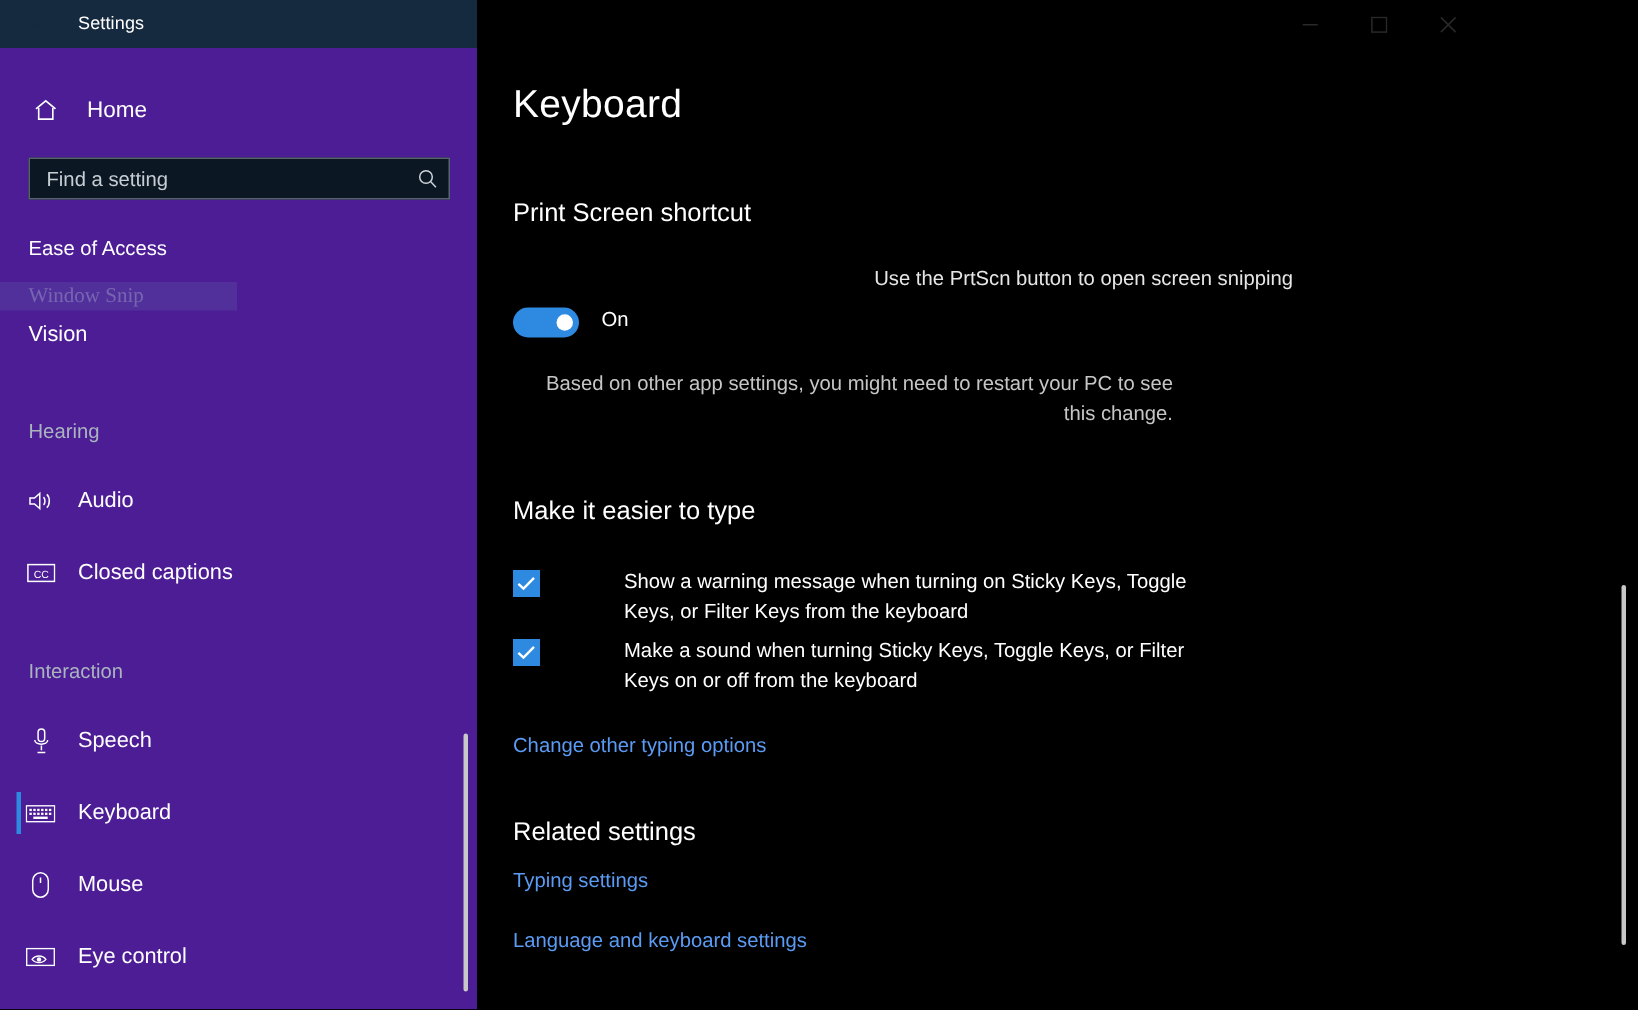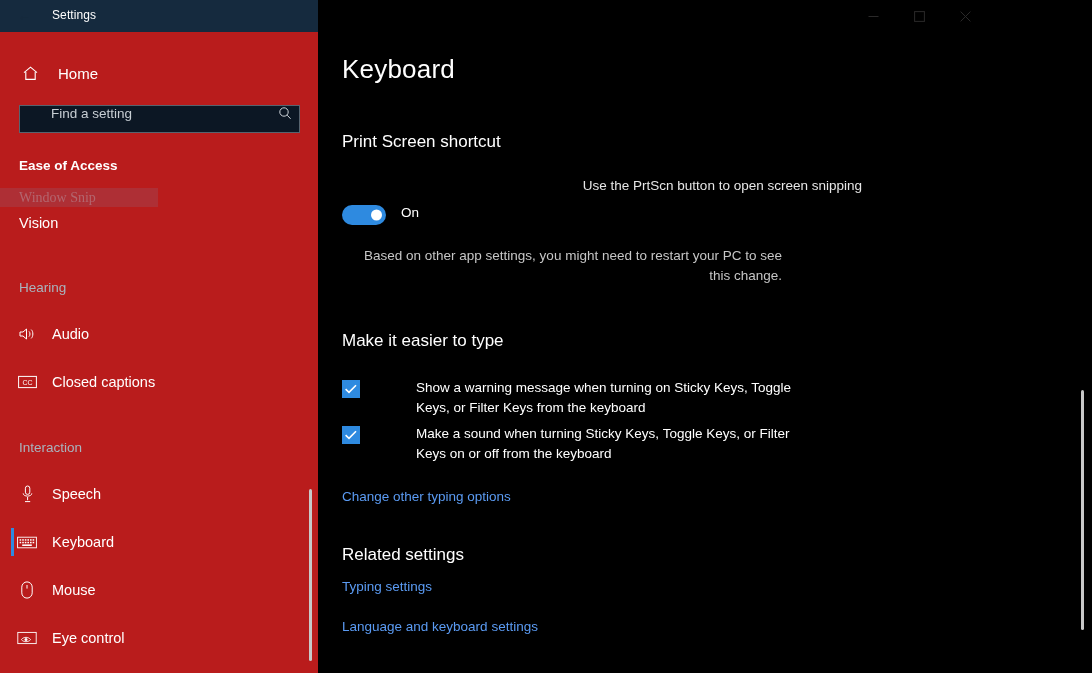--- a/index.html
+++ b/index.html
@@ -76,21 +76,21 @@
     user-select: none;
   }
   .wc-btn svg { display: block; }
 
   
   .sidebar {
     position: absolute;
     top: 0; left: 0;
     width: 318px;
     height: 673px;
-    background: #b91c1c;
+    background: #4c1d95;
     z-index: 10;
     overflow: hidden;
   }
 
   .home-row {
     position: absolute;
     left: 0;
     top: 58px;
     width: 318px;
     height: 30px;
@@ -114,22 +114,21 @@
   .searchbox {
     position: absolute;
     left: 19px;
     top: 105px;
     width: 281px;
     height: 28px;
     background: #0c1724;
     border: 1px solid #57646f;
     box-sizing: border-box;
     display: flex;
-    align-items: flex-start;
-    padding-left: 20px;
+    align-items: center;
   }
   .search-input {
     flex: 1;
     background: transparent;
     border: none;
     outline: none;
     color: #d6dde3;
     font-family: "Liberation Sans", sans-serif;
     font-size: 13.5px;
     padding: 0 0 0 11px;
@@ -142,21 +141,21 @@
     align-items: center;
     justify-content: center;
     color: #cdd4da;
   }
 
   .section-header {
     position: absolute;
     left: 19px;
     font-size: 13.5px;
     color: #ffffff;
-    font-weight: bold;
+    font-weight: normal;
     white-space: nowrap;
   }
   .group-header {
     position: absolute;
     left: 19px;
     font-size: 13.5px;
     color: #a9b4be;
     white-space: nowrap;
   }
 

